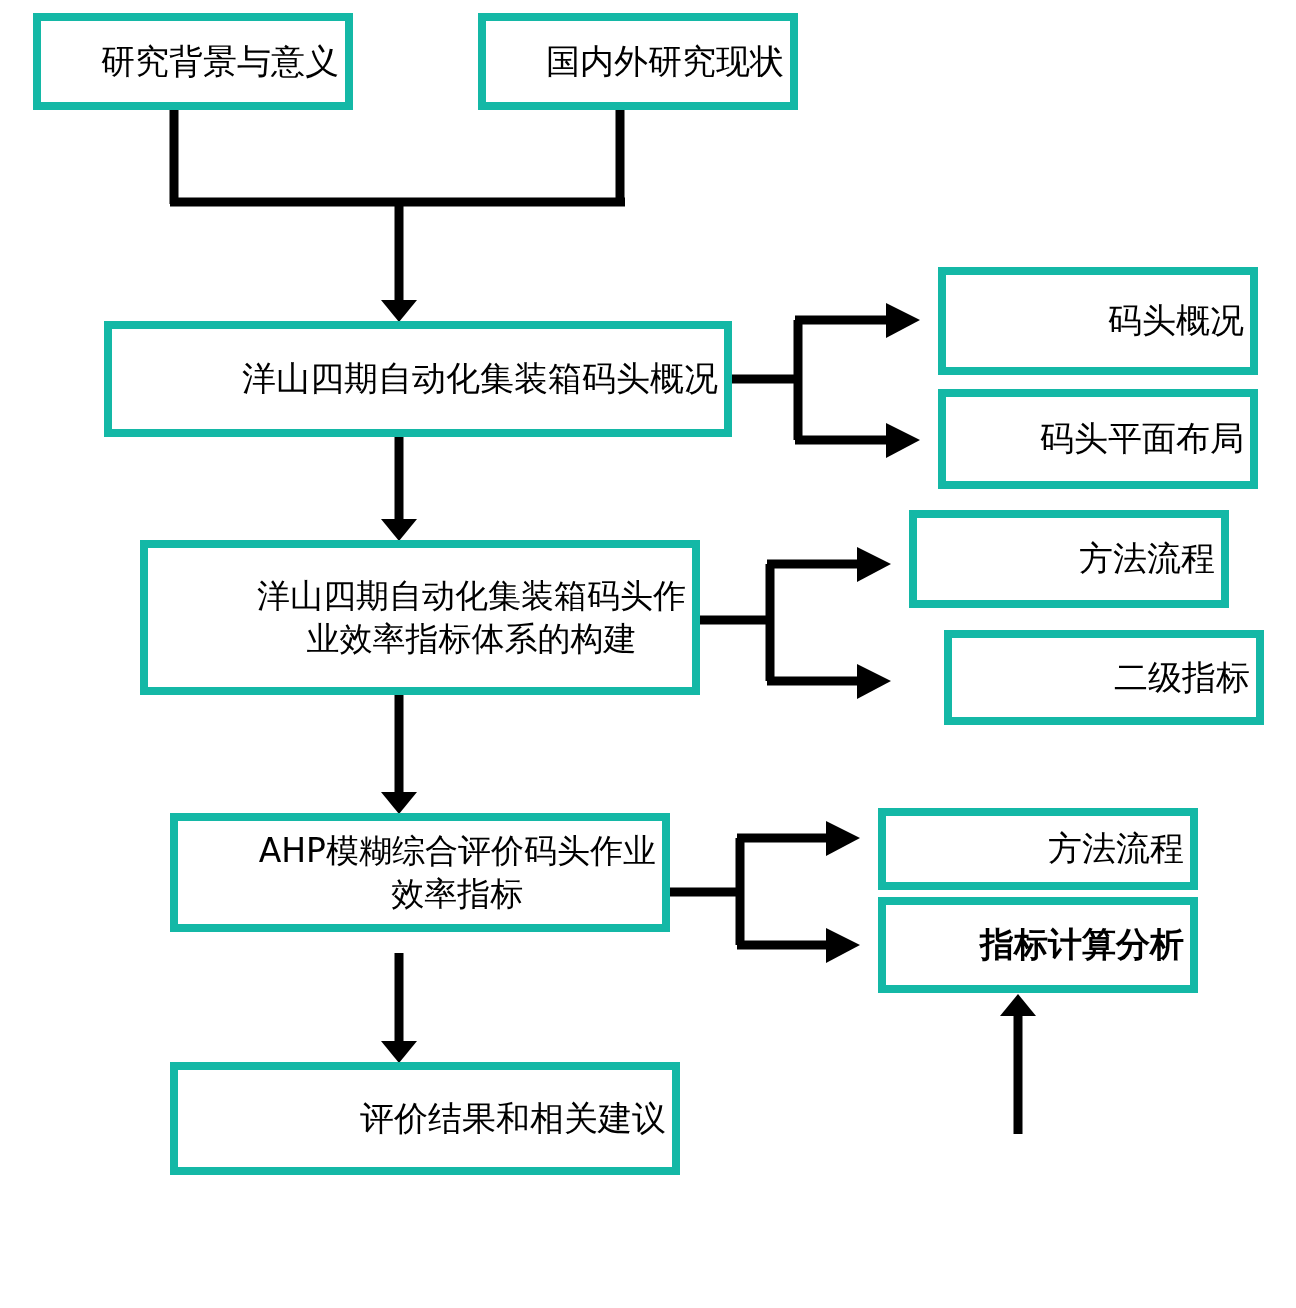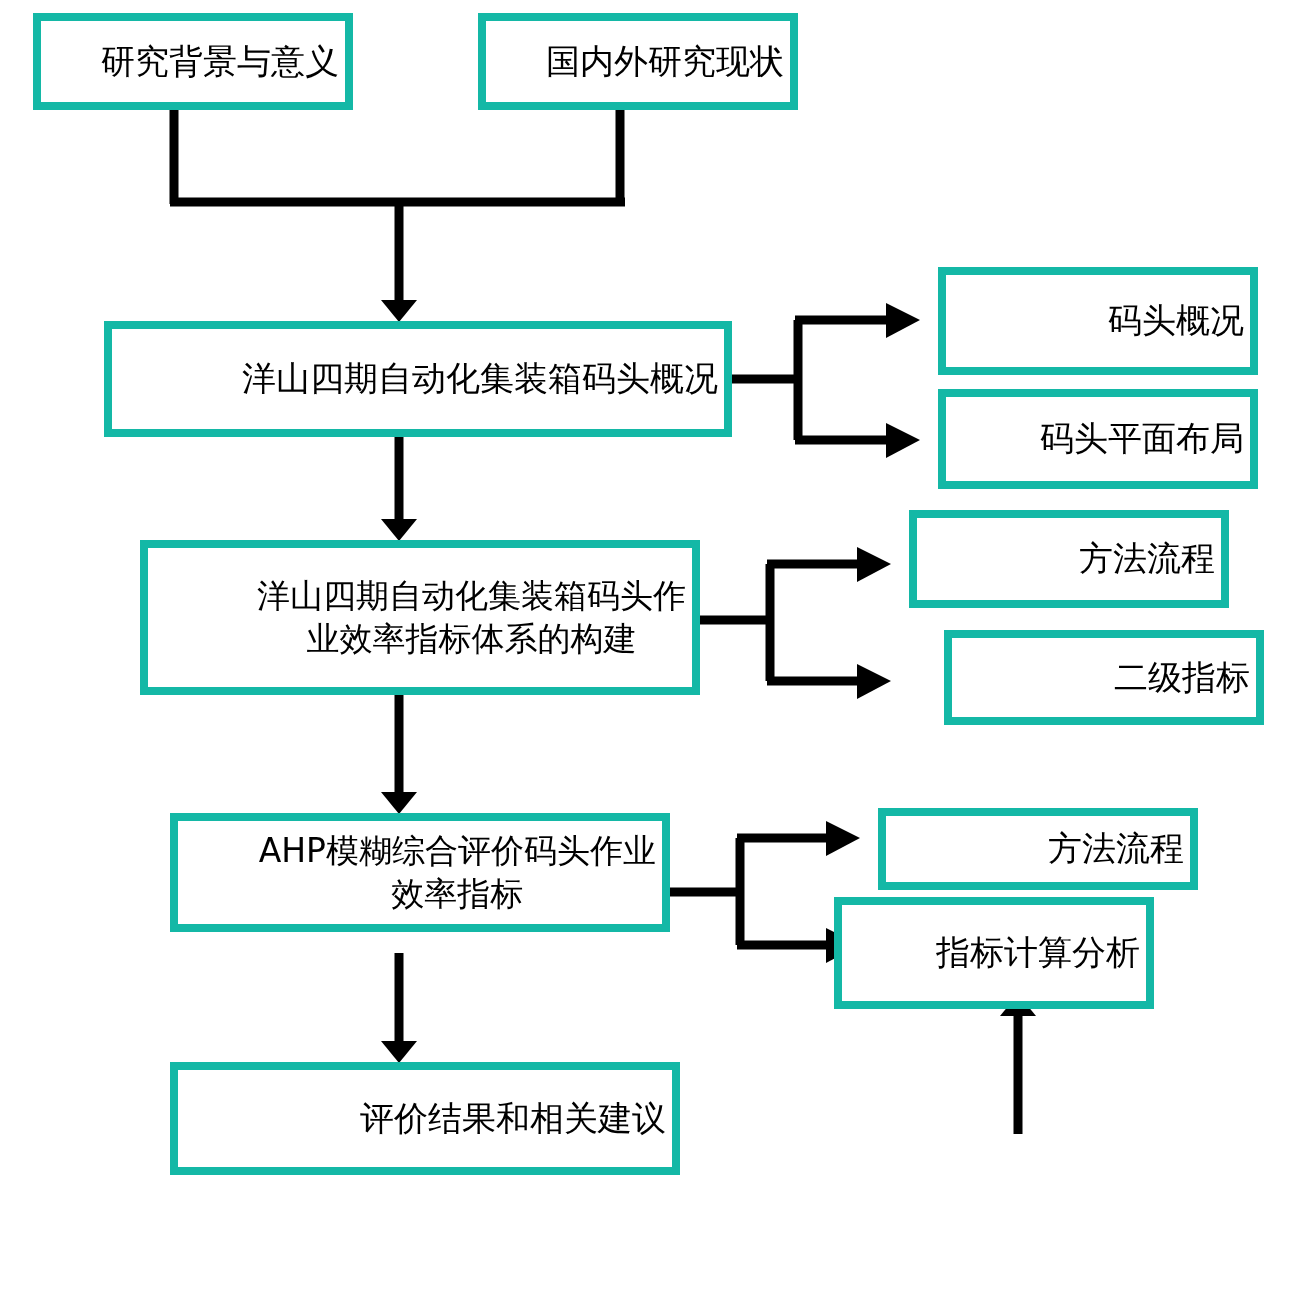--- a/index.html
+++ b/index.html
@@ -149,21 +149,21 @@
 
   <div class="node" style="left:150px; top:813px; width:500px; height:119px;">
     <span class="node-label fs-33">AHP模糊综合评价码头作业
 效率指标</span>
   </div>
 
   <div class="node" style="left:858px; top:808px; width:320px; height:82px;">
     <span class="node-label fs-34">方法流程</span>
   </div>
 
-  <div class="node" style="left:814px; top:897px; width:320px; height:112px;">
+  <div class="node" style="left:858px; top:897px; width:320px; height:96px;font-weight:bold;">
     <span class="node-label fs-34">指标计算分析</span>
   </div>
 
   <div class="node" style="left:150px; top:1062px; width:510px; height:113px;">
     <span class="node-label fs-34">评价结果和相关建议</span>
   </div>
 
 
 </div>
 

